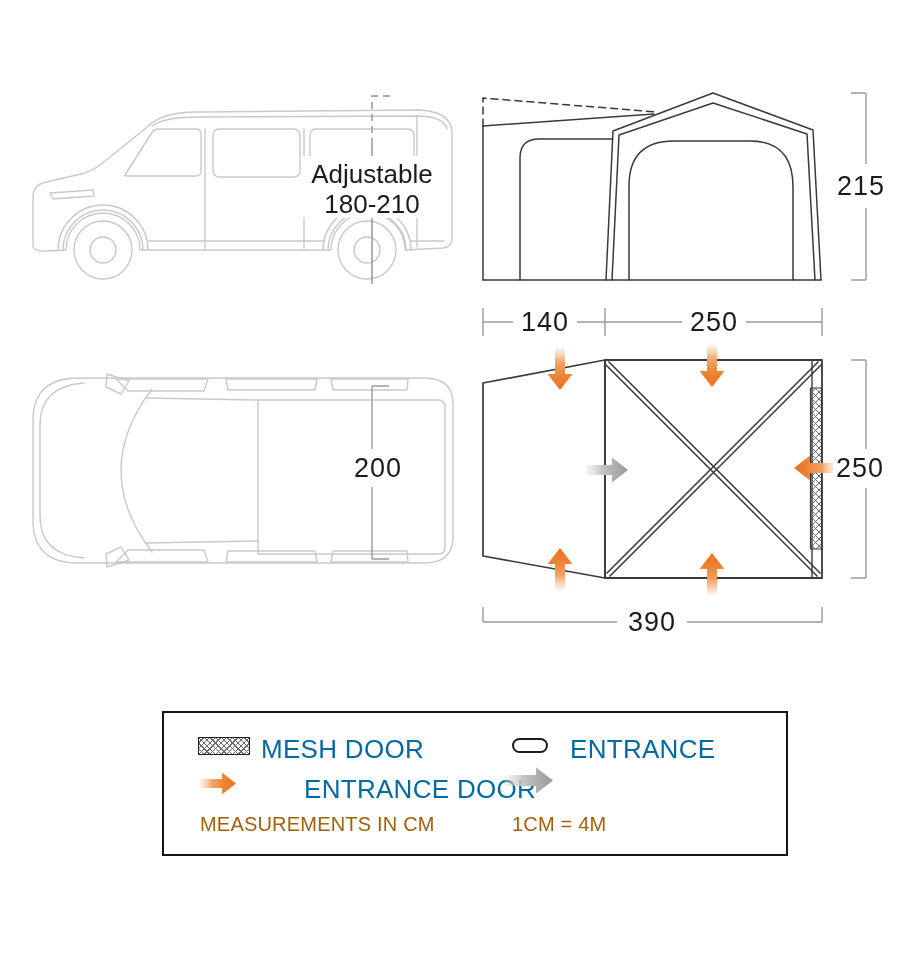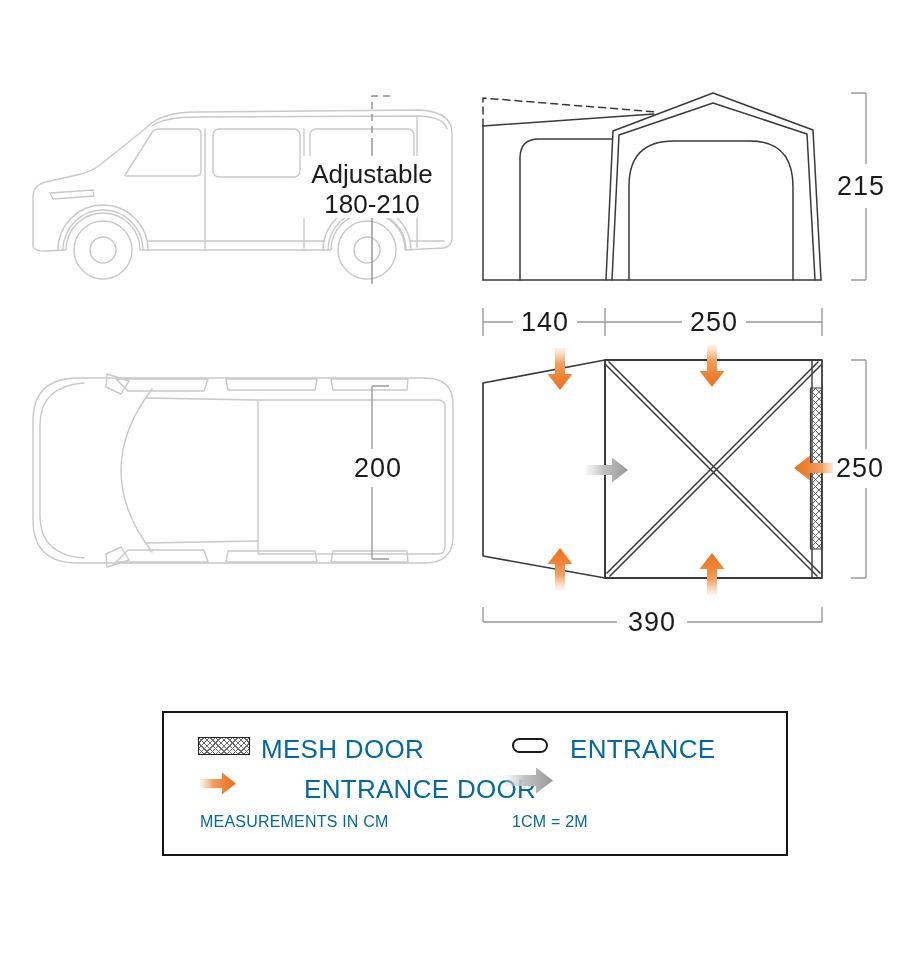--- a/index.html
+++ b/index.html
@@ -6,21 +6,21 @@
   #canvas{position:relative;width:900px;height:959px;background:#ffffff;overflow:hidden;
           font-family:"Liberation Sans", sans-serif;}
   #drawing{position:absolute;left:0;top:0;}
   .dim-text{font-family:"Liberation Sans", sans-serif;font-size:27px;fill:#1b1b1b;letter-spacing:1px;}
   .adj-text{font-family:"Liberation Sans", sans-serif;font-size:26px;fill:#1b1b1b;}
   
   .legend{position:absolute;left:162px;top:711px;width:626px;height:145px;
           border:2.5px solid #151515;background:#ffffff;box-sizing:border-box;}
   .legend .abs{position:absolute;}
   .legend-label{font-size:26px;color:#0369a1;letter-spacing:.3px;white-space:nowrap;}
-  .legend-note{font-size:16px;color:#0369a1;letter-spacing:.2px;white-space:nowrap;}
+  .legend-note{font-size:20px;color:#a16207;letter-spacing:.2px;white-space:nowrap;}
   .mesh-swatch{width:50px;height:16px;border:1.5px solid #222;background-color:#fff;
       background-image:repeating-linear-gradient(45deg,transparent 0 3px,#6a6a6a 3px 4px),
                        repeating-linear-gradient(-45deg,transparent 0 3px,#6a6a6a 3px 4px);}
   .airbeam-pill{width:36px;height:15px;border:2px solid #1c1c1c;border-radius:9px;background:#fff;box-sizing:border-box;}
 </style>
 </head>
 <body>
 
 <div id="canvas">
 
@@ -166,16 +166,16 @@
   <div class="abs legend-label" style="left:109px;top:61px;margin-left:31px;">ENTRANCE DOOR</div>
 
   <div class="abs airbeam-pill" style="left:348px;top:25px;"></div>
   <div class="abs legend-label" style="left:406px;top:21px;">ENTRANCE</div>
 
   <svg class="abs" style="left:339px;top:54px;" width="52" height="27" viewBox="0 0 52 27">
     <path fill="url(#gradGR)" d="M 2 8 L 33 8 L 33 0.5 L 50 13.5 L 33 26.5 L 33 19 L 2 19 Z"></path>
   </svg>
 
   <div class="abs legend-note" style="left:36px;top:100px;">MEASUREMENTS IN CM</div>
-  <div class="abs legend-note" style="left:348px;top:100px;">1CM = 2M</div>
+  <div class="abs legend-note" style="left:348px;top:100px;">1CM = 4M</div>
 </div>
 
 </div>
 
 </body></html>

